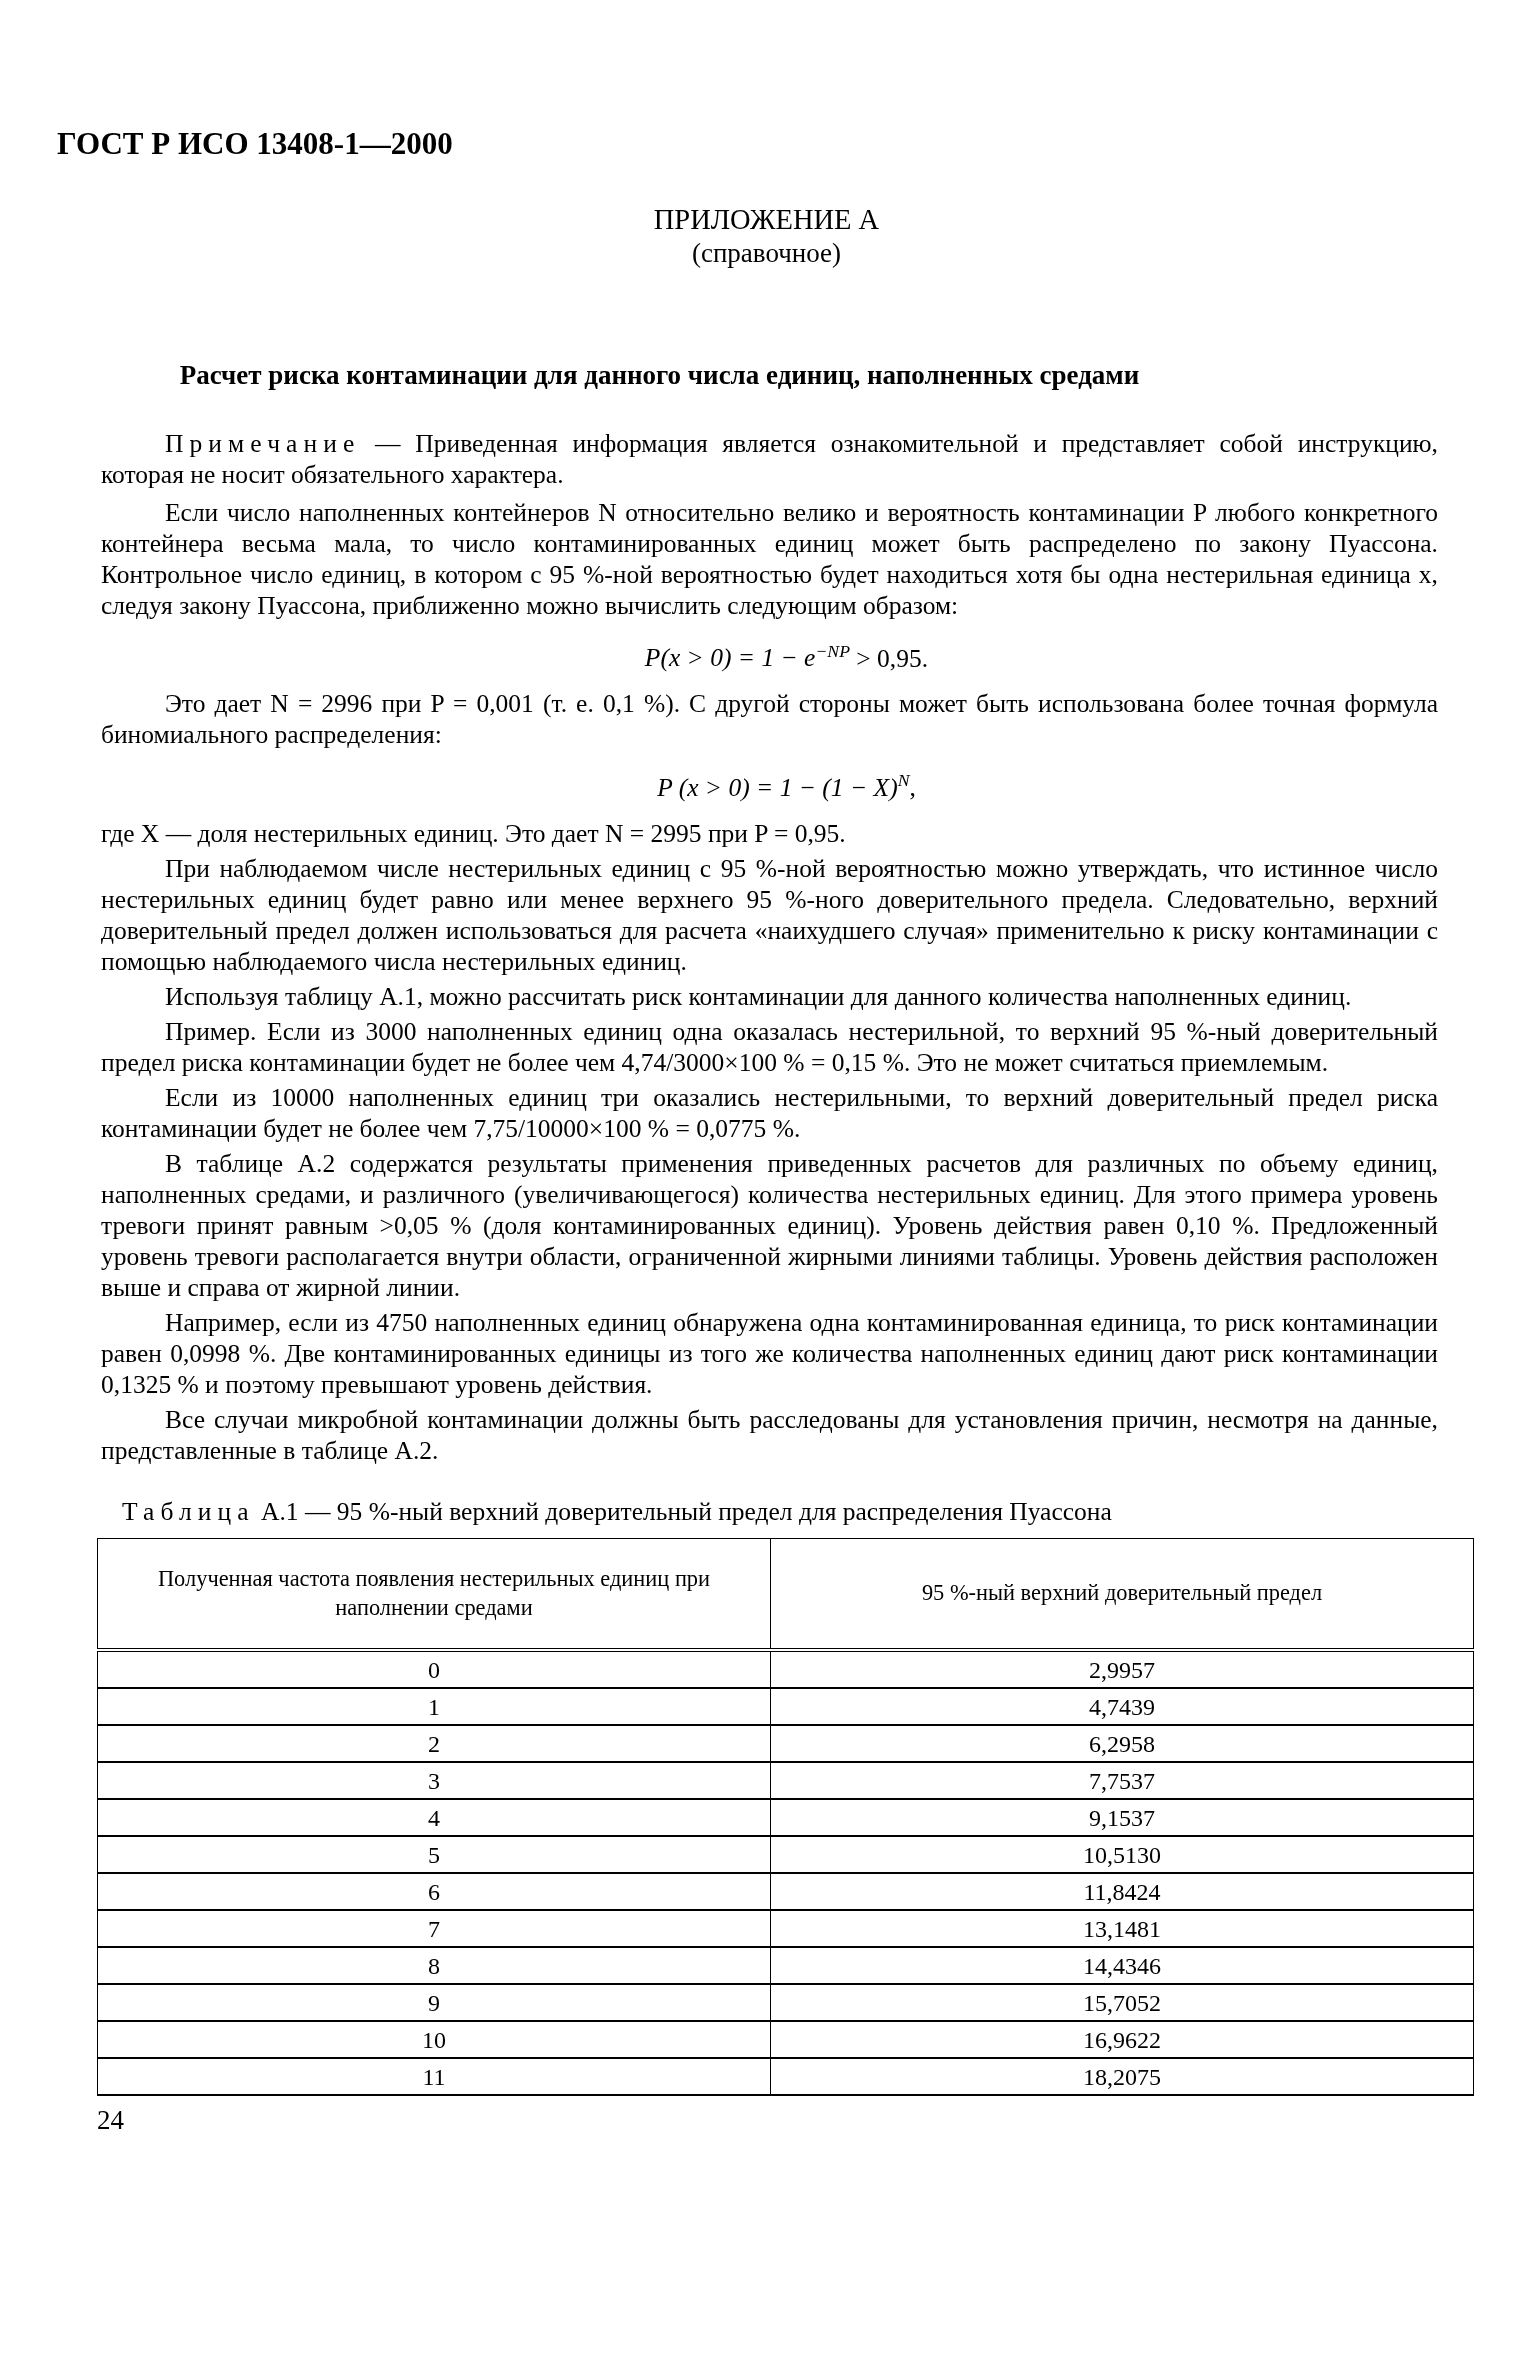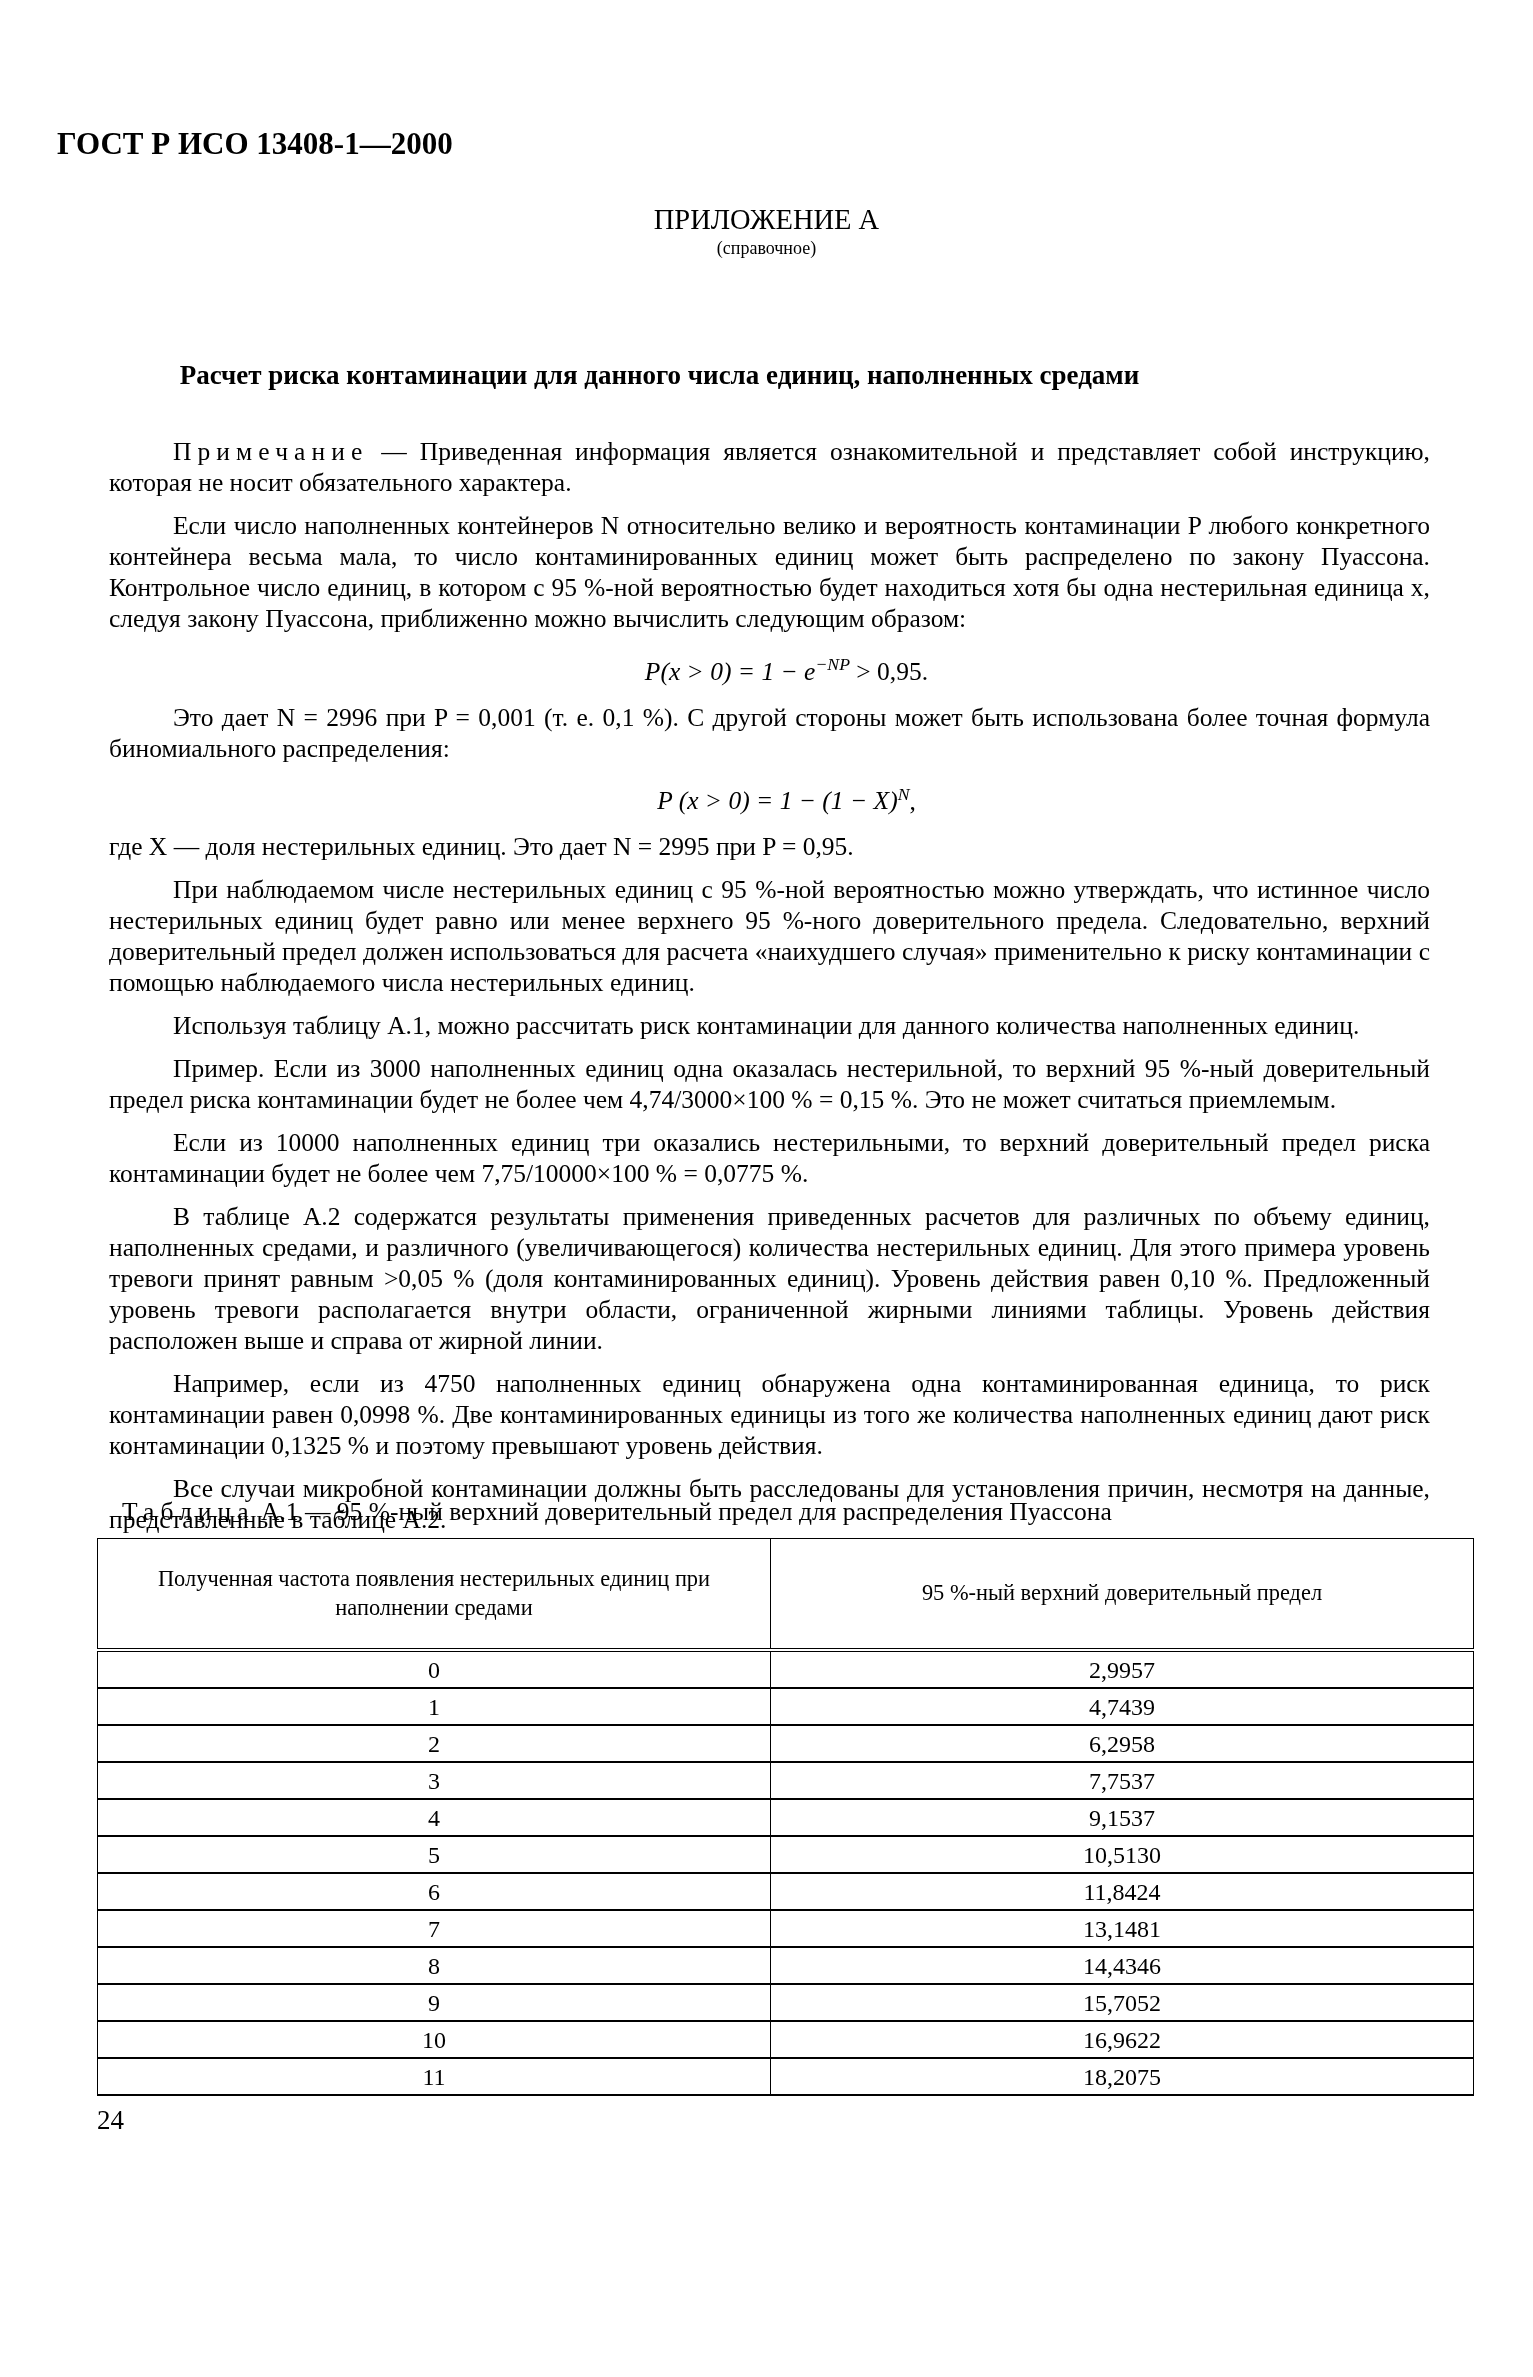--- a/index.html
+++ b/index.html
@@ -3,26 +3,26 @@
 <meta charset="utf-8">
 <style>
   html, body { margin: 0; padding: 0; background: #ffffff; }
   body {
     width: 1533px; height: 2377px; position: relative; overflow: hidden;
     font-family: "Liberation Serif", "DejaVu Serif", serif; color: #000;
   }
   .abs { position: absolute; }
   .doc-code { left: 57px; top: 126px; font-size: 31px; font-weight: bold; letter-spacing: 0px; }
   .annex-title { left: 0; width: 1533px; top: 204px; text-align: center; font-size: 28.5px; }
-  .annex-sub { left: 0; width: 1533px; top: 238px; text-align: center; font-size: 18px; }
+  .annex-sub { left: 0; width: 1533px; top: 238px; text-align: center; font-size: 27px; }
   .section-title { left: 0; width: 1319px; top: 360px; text-align: center; font-size: 27px; font-weight: bold; }
   .body-text {
     left: 97px; width: 1345px; font-size: 25.5px; line-height: 31px; text-align: justify;
   }
-  .body-text p { margin: 12px; text-indent: 64px; }
+  .body-text p { margin: 4px; text-indent: 64px; }
   .note-label { letter-spacing: 6.1px; }
   .formula { text-align: center; text-indent: 0 !important; font-style: normal; margin: 15px 0 !important; }
   .formula i { font-style: italic; margin-left: 34px; }
   .formula sup { font-size: 17.7px; vertical-align: 9.5px; font-style: italic; margin-top: 32px; }
   .spaced { letter-spacing: 6.1px; }
   .table-caption { left: 97px; top: 1497px; font-size: 25.5px; margin-left: 25px; }
   table.data-table {
     position: absolute; left: 97px; top: 1538px; width: 1377px;
     border-collapse: collapse; font-size: 24px;
   }

